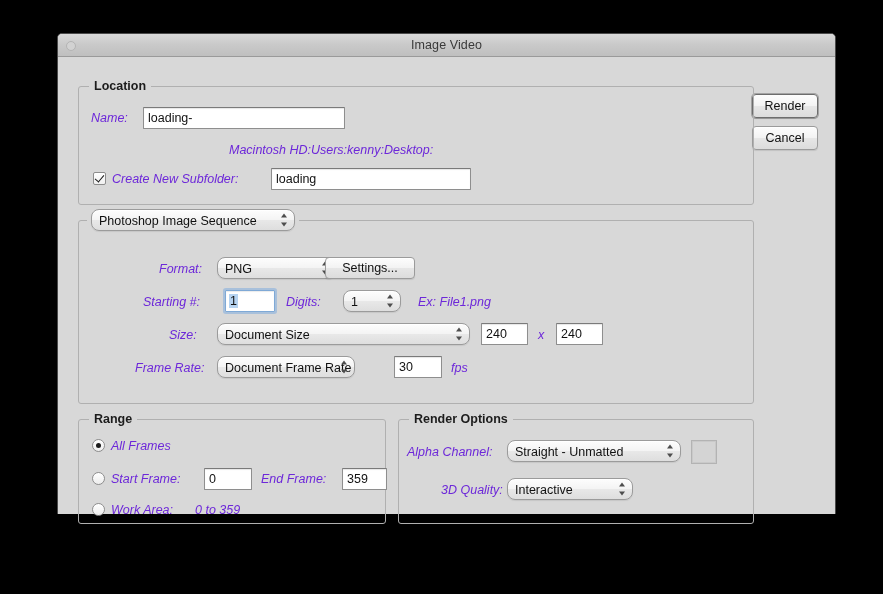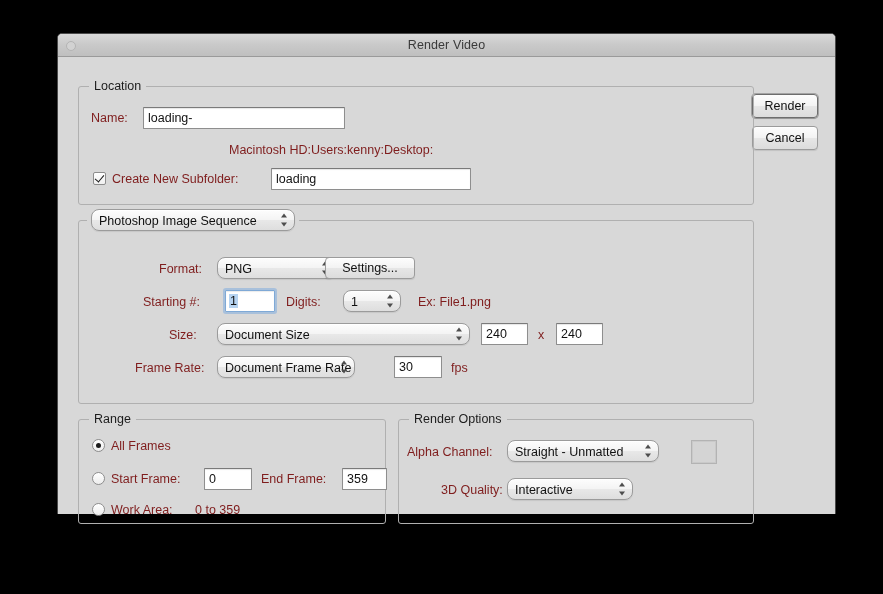--- a/index.html
+++ b/index.html
@@ -64,42 +64,44 @@
     background: transparent;
   }
   .group > .glabel {
     position: absolute;
     top: -8px; left: 10px;
     background: #d8d8d8;
     padding: 0 5px;
     font-size: 12.5px;
     color: #1c1c1c;
     line-height: 14px;
+    font-weight: bold;
   }
 
   #grp-location { left: 20px;  top: 29px;  width: 676px; height: 119px; }
   #grp-format   { left: 20px;  top: 163px; width: 676px; height: 184px; }
   #grp-range    { left: 20px;  top: 362px; width: 308px; height: 105px; }
   #grp-render   { left: 340px; top: 362px; width: 356px; height: 105px; }
 
   
   #format-popup-holder {
     position: absolute;
     top: -12px; left: 8px;
     background: #d8d8d8;
     padding: 0 4px;
   }
 
   
   .lbl {
     position: absolute;
     font-size: 12.5px;
-    color: #7f1d1d;
+    color: #6d28d9;
     white-space: nowrap;
     line-height: 16px;
+    font-style: italic;
   }
 
   
   .tinput {
     position: absolute;
     background: #fff;
     border: 1px solid #8e8e8e;
     border-top-color: #7a7a7a;
     box-shadow: inset 0 1px 1px rgba(0,0,0,0.10);
     font-family: "Liberation Sans", sans-serif;
@@ -217,21 +219,21 @@
 </style>
 </head>
 <body>
 
 <div id="screen">
 
   <div id="dialog">
 
     <div id="titlebar">
       <div id="close-btn"></div>
-      <span id="title-text">Render Video</span>
+      <span id="title-text">Image Video</span>
     </div>
 
     <div id="body">
 
       <div class="btn default" style="left:694px; top:37px; width:66px; height:24px; line-height:22px;">Render</div>
       <div class="btn" style="left:694px; top:69px; width:66px; height:24px; line-height:22px;">Cancel</div>
 
       <div class="group" id="grp-location">
         <span class="glabel">Location</span>
 
@@ -319,21 +321,21 @@
 
         <div class="radio" style="left:13px; top:83px;"></div>
         <span class="lbl" style="left:32px; top:82px;">Work Area:</span>
         <span class="lbl" style="left:116px; top:82px;">0 to 359</span>
       </div>
 
       <div class="group" id="grp-render">
         <span class="glabel">Render Options</span>
 
         <span class="lbl" style="left:8px; top:24px;">Alpha Channel:</span>
-        <div class="popup" style="left:108px; top:20px; width:152px; height:22px;">
+        <div class="popup" style="left:108px; top:20px; width:174px; height:22px;">
           <span class="ptext" style="line-height:22px;">Straight - Unmatted</span>
           <span class="arrows">
               <i class="up"></i>
               <i class="down"></i>
             </span>
         </div>
         <div id="alpha-swatch" style="left:292px; top:20px;"></div>
 
         <span class="lbl" style="left:42px; top:62px;">3D Quality:</span>
         <div class="popup" style="left:108px; top:58px; width:126px; height:22px;">

